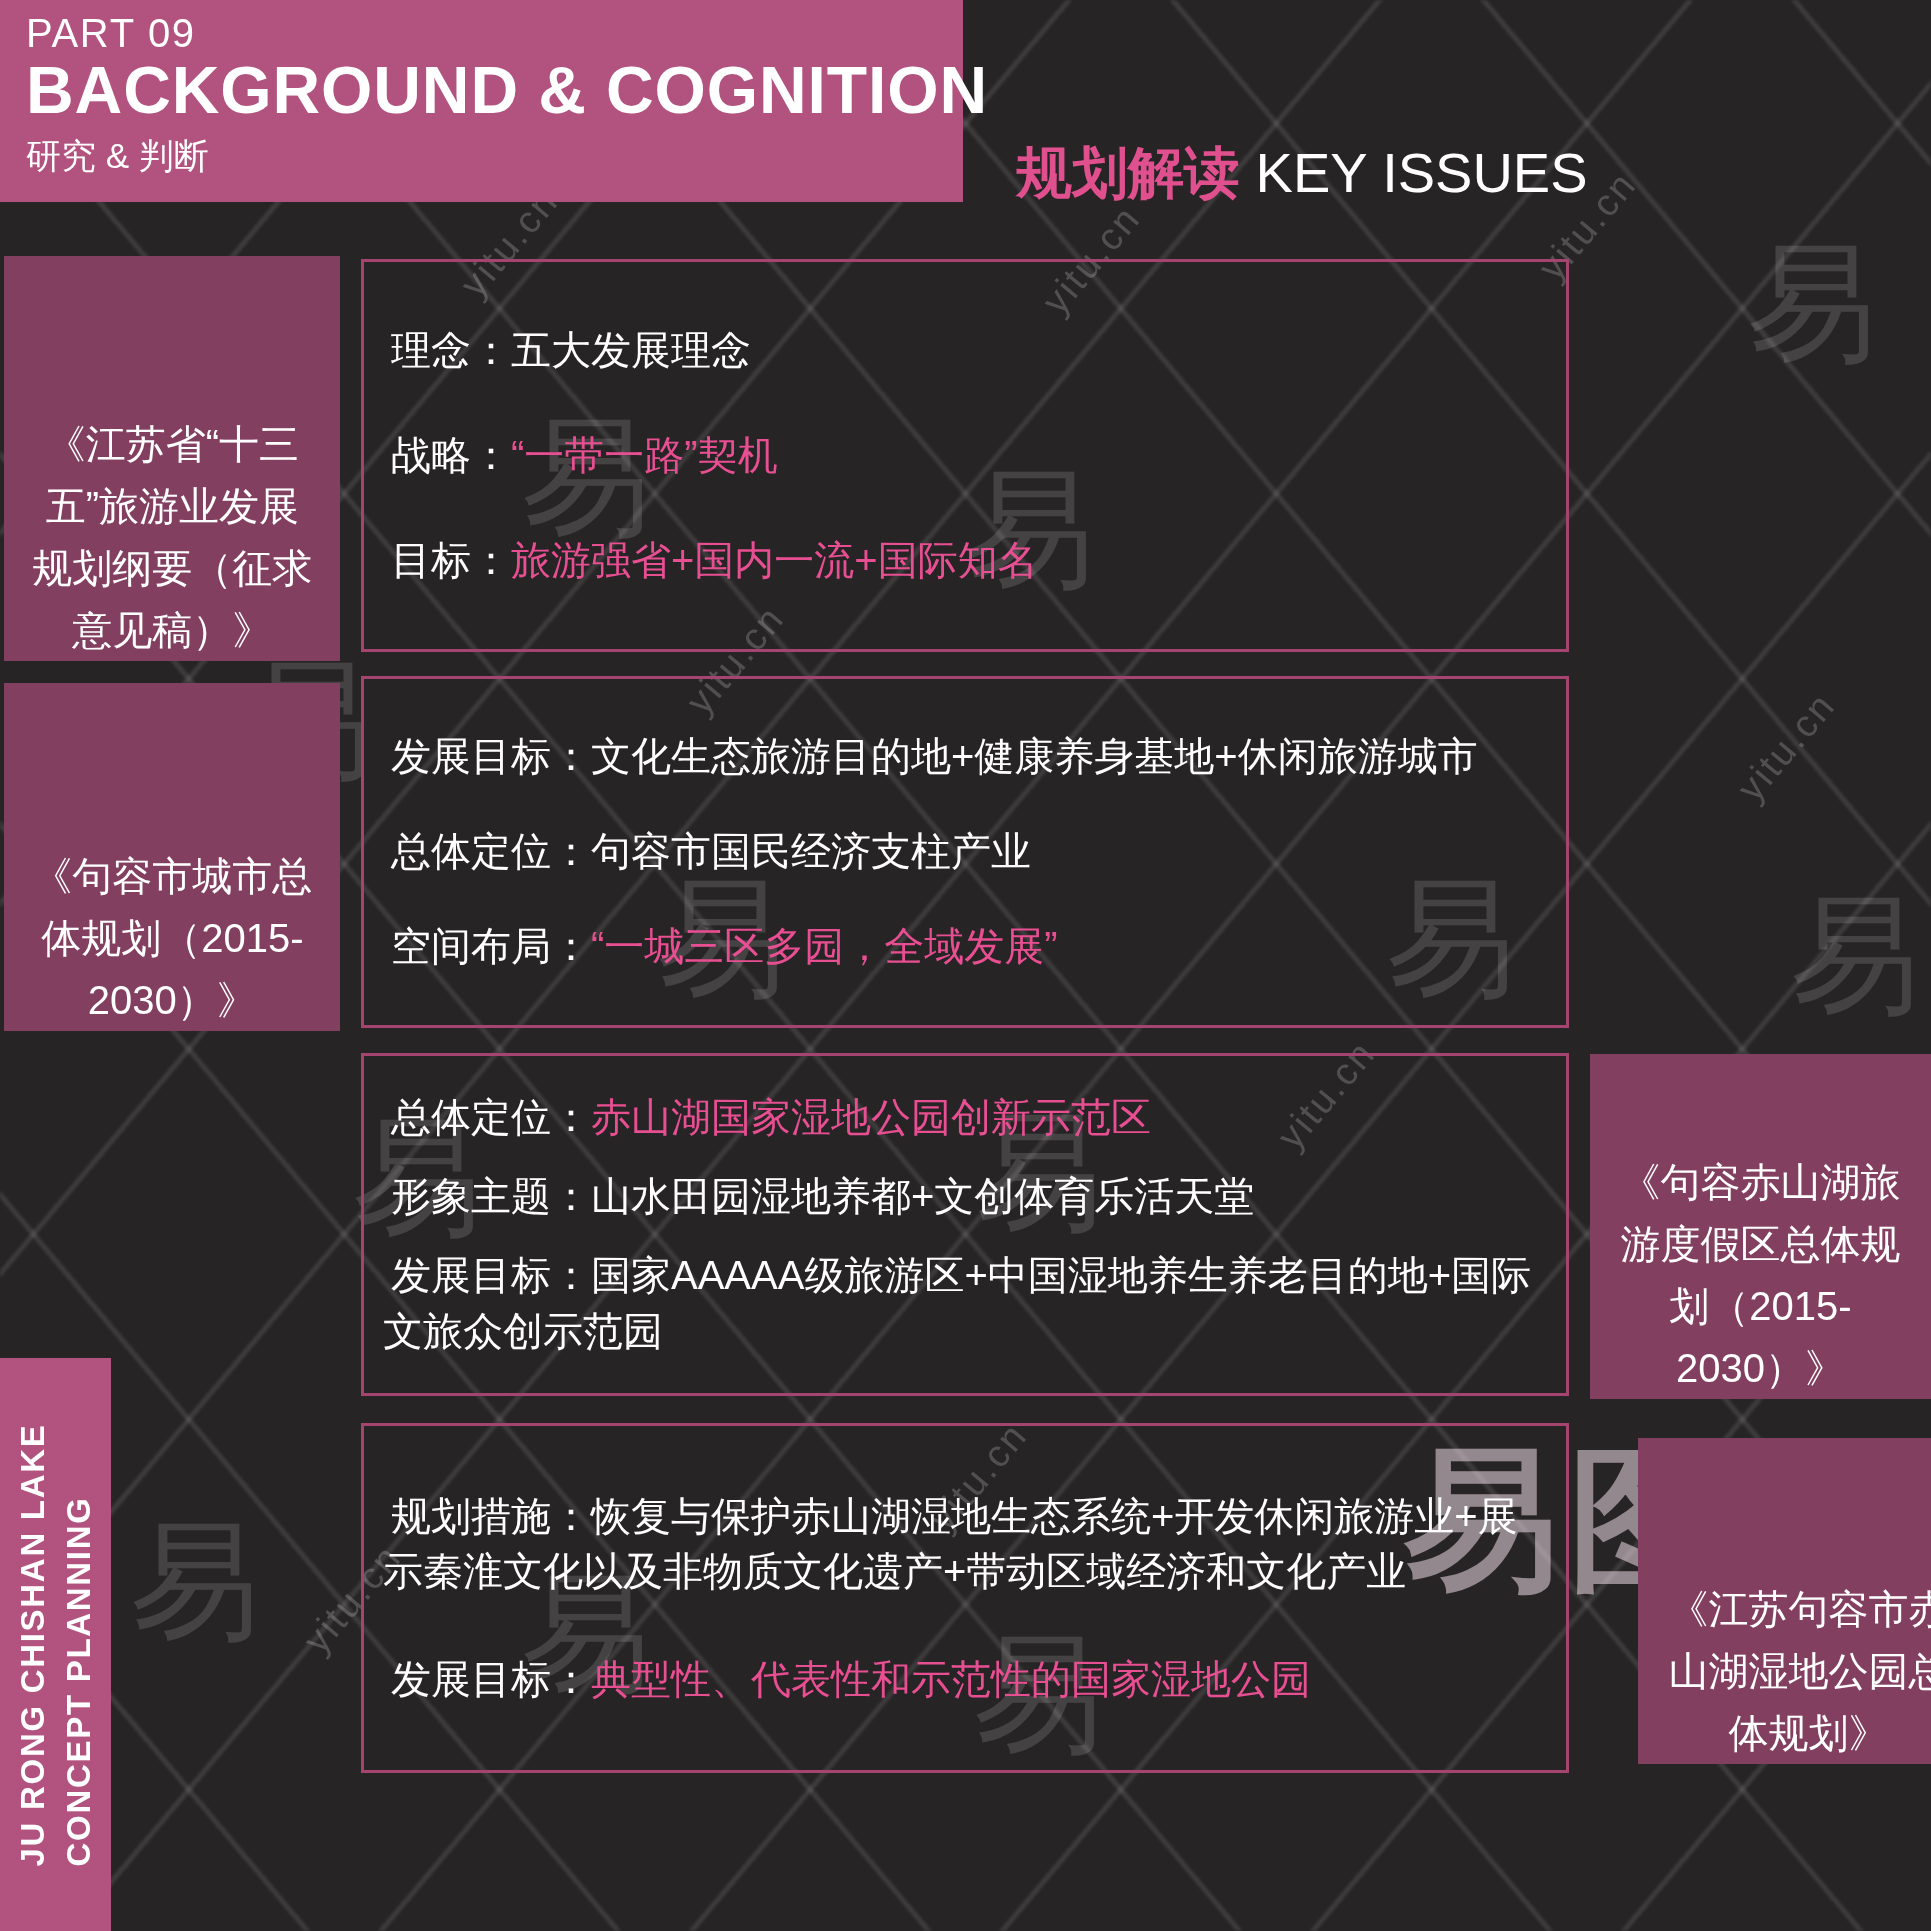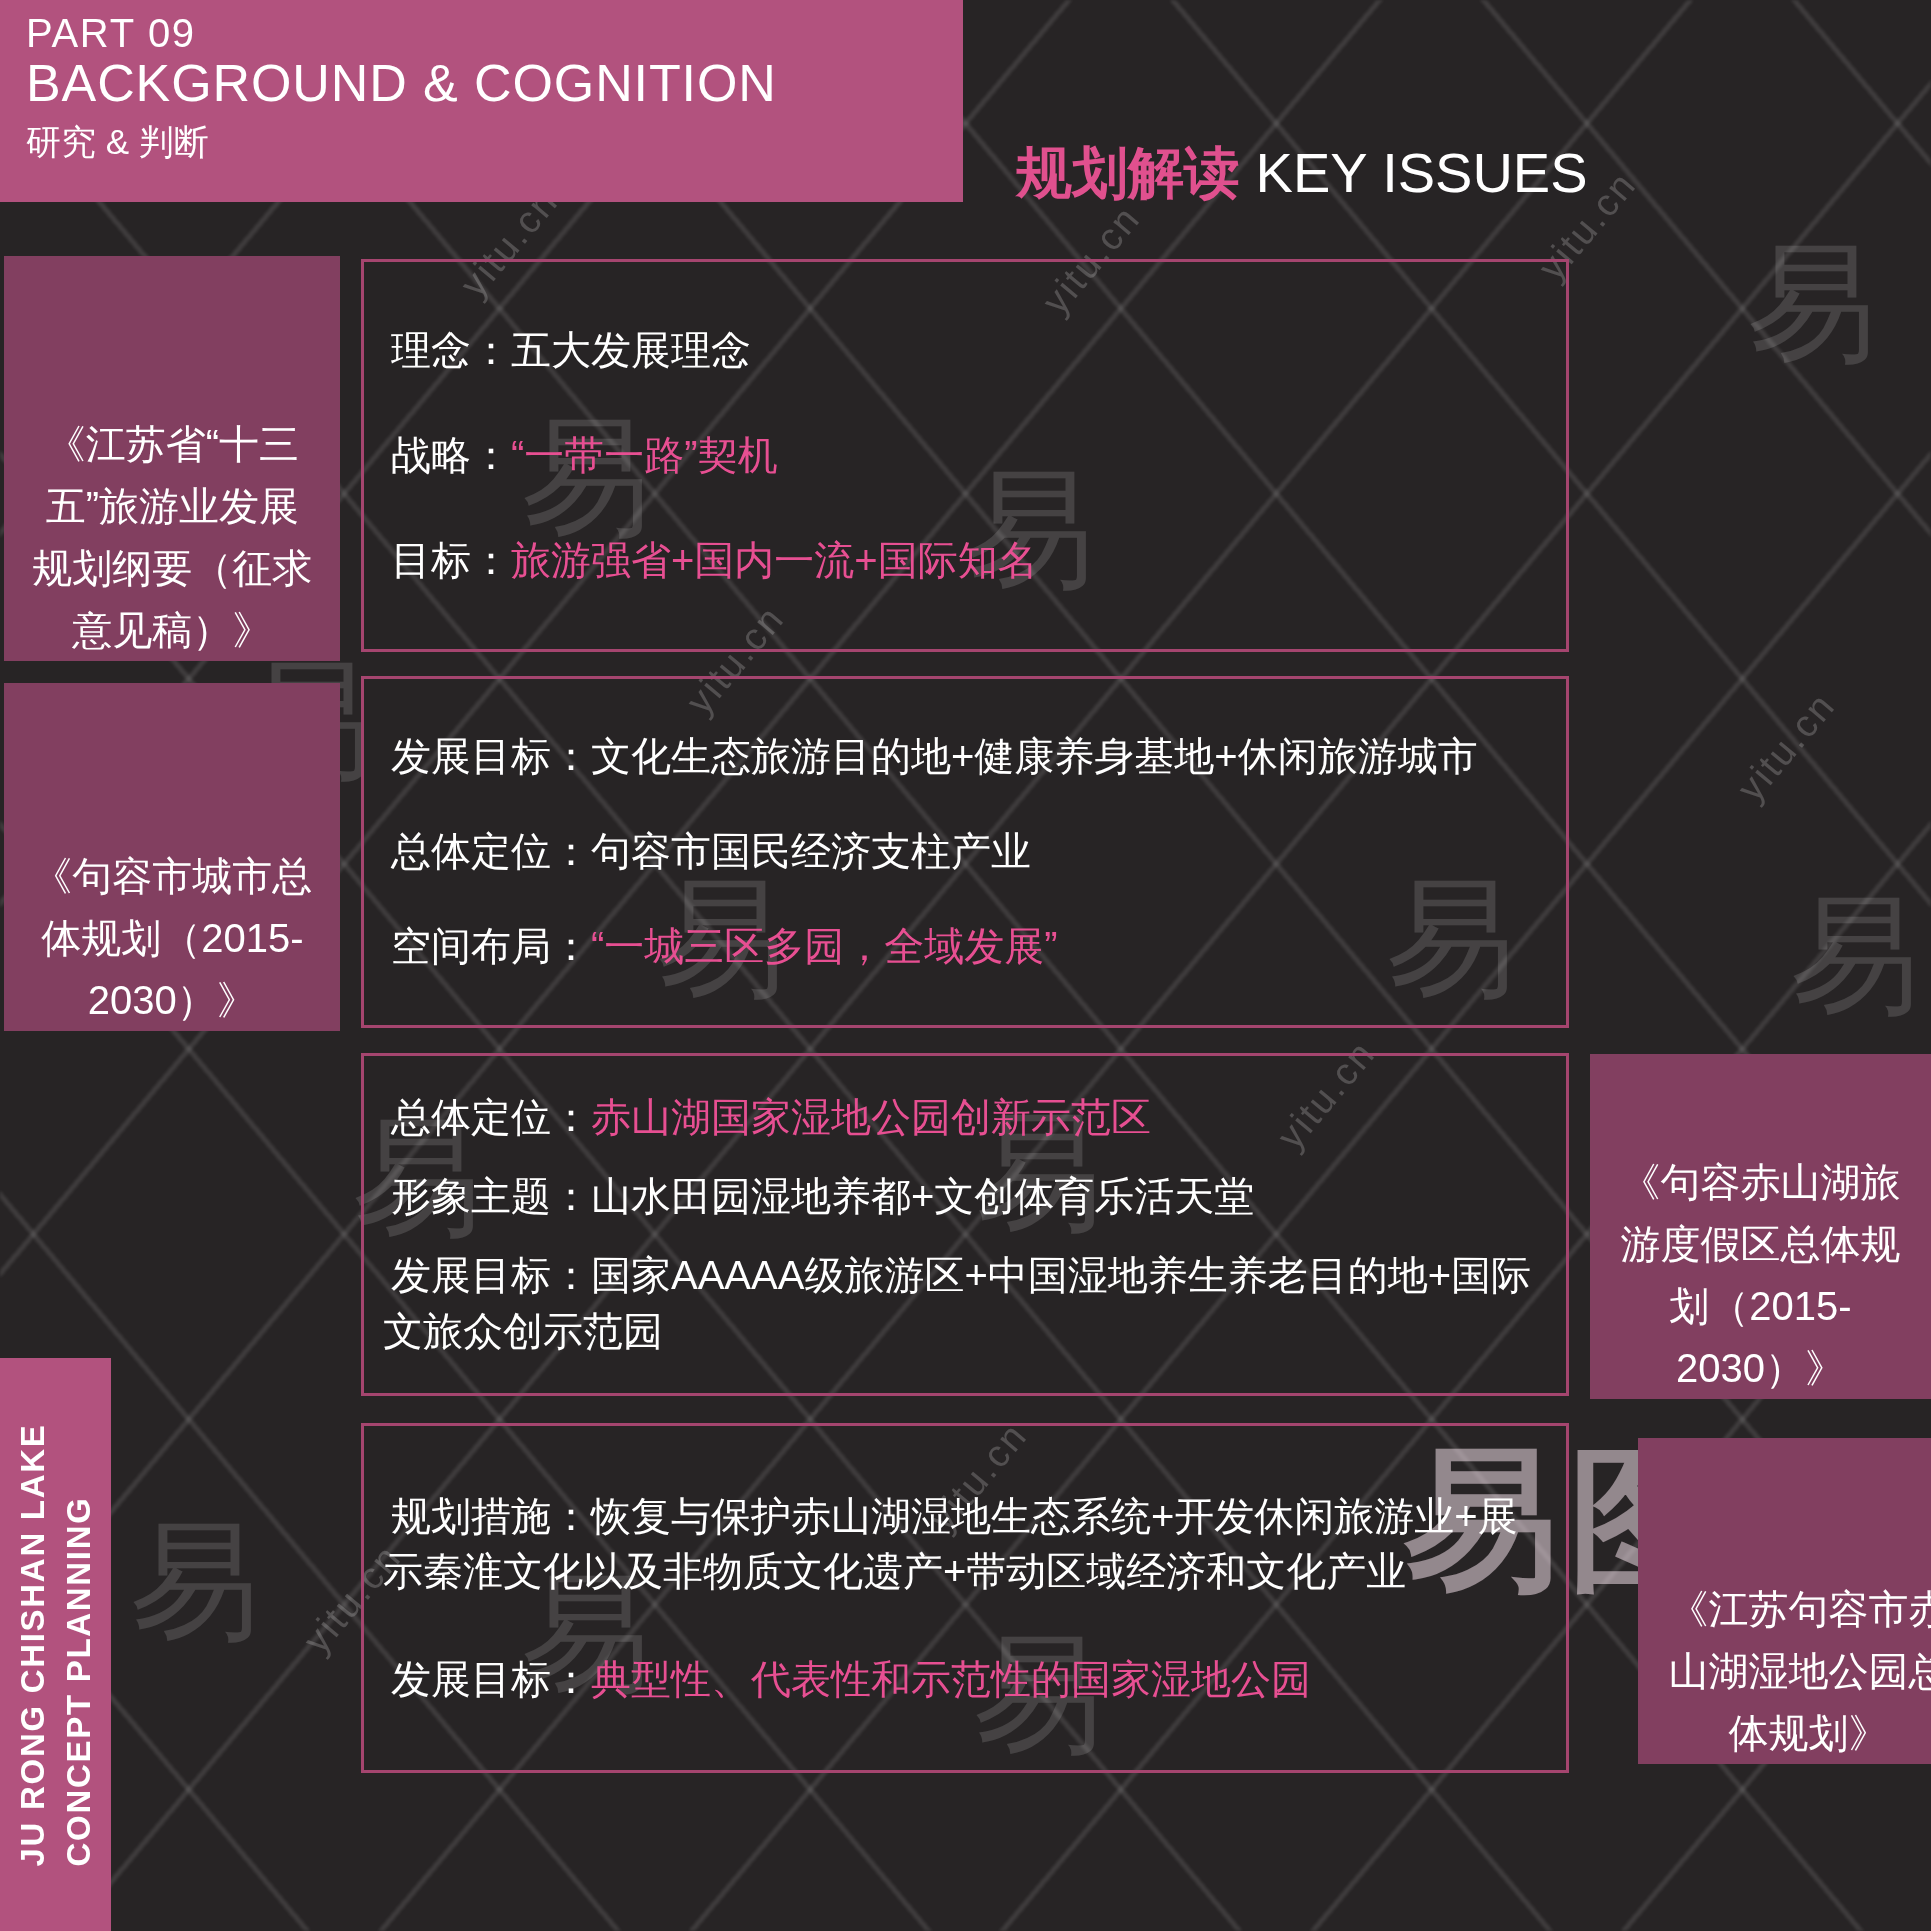--- a/index.html
+++ b/index.html
@@ -28,21 +28,21 @@
   .wm.glyph{font-size:130px;color:rgba(255,255,255,0.14);}
   .wm.site{font-size:38px;letter-spacing:2.6px;color:rgba(255,255,255,0.20);transform:rotate(-50deg);transform-origin:left top;}
   .wm.logo{font-size:155px;font-weight:700;letter-spacing:8.7px;color:rgba(255,236,246,0.50);}
 
   
   .banner{
     position:absolute;left:0;top:0;width:963px;height:202px;
     background:var(--banner);box-sizing:border-box;padding:10.4px 0 0 26px;
   }
   .banner .part{font-size:40px;letter-spacing:1.7px;line-height:1.15;}
-  .banner .btitle{font-size:52px;line-height:1.06;letter-spacing:0.9px;white-space:nowrap;}
+  .banner .btitle{font-size:66px;line-height:1.06;letter-spacing:0.9px;white-space:nowrap;font-weight:bold;}
   .banner .bsub{font-size:35px;margin-top:7px;}
 
   
   .sectitle{position:absolute;left:1016px;top:136px;font-size:56px;white-space:nowrap;}
   .sectitle .cn{color:var(--title-accent);font-weight:700;}
   .sectitle .en{color:#fff;font-weight:400;}
 
   
   .sidebox{
     position:absolute;background:var(--sidebox);color:#fff;box-sizing:border-box;

